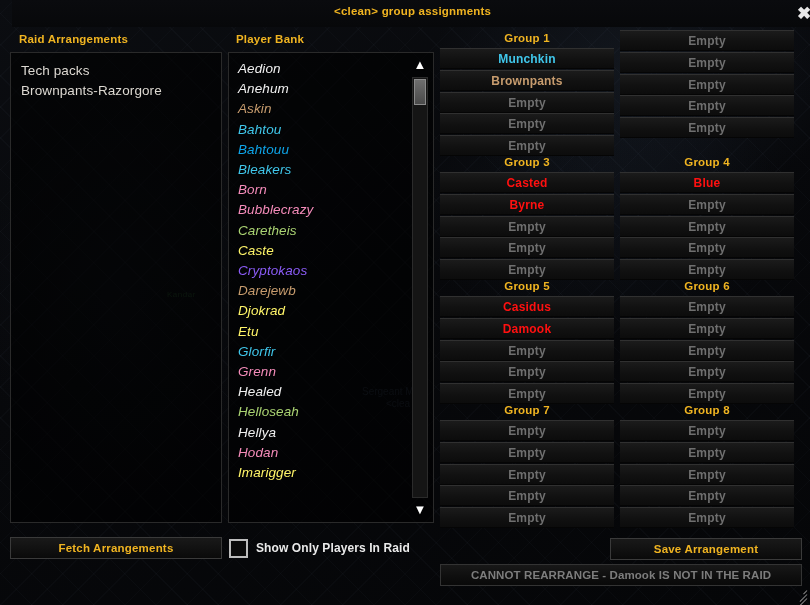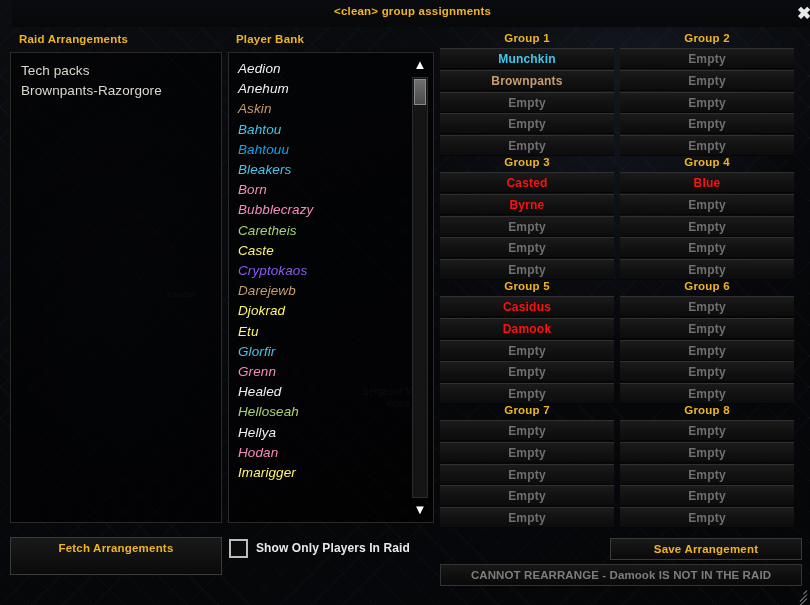--- a/index.html
+++ b/index.html
@@ -212,21 +212,21 @@
     color: #f0b421;
     font-size: 11.5px;
     font-weight: bold;
     text-align: center;
     letter-spacing: .2px;
     cursor: pointer;
     user-select: none;
     white-space: nowrap;
   }
 
-  #btn-fetch  { left: 10px;  top: 537px; width: 212px; height: 38px; line-height: 20px; }
+  #btn-fetch  { left: 10px;  top: 537px; width: 212px; height: 22px; line-height: 20px; }
   #btn-copy   { left: 440px; top: 538px; width: 166px; height: 22px; line-height: 20px; }
   #btn-save   { left: 610px; top: 538px; width: 192px; height: 22px; line-height: 20px; }
 
   #status-bar {
     position: absolute;
     left: 440px; top: 564px;
     width: 362px; height: 22px;
     background: linear-gradient(180deg, #181818 0%, #0e0e0e 60%, #090909 100%);
     border: 1px solid #333;
     color: #7d7d7d;
@@ -343,21 +343,20 @@
   <div id="groups">
       <div class="group-block" style="left: 0px; top: 0px;">
         <div class="group-title">Group 1</div>
         <div class="slot filled" style="color: rgb(64, 199, 235);">Munchkin</div>
         <div class="slot filled" style="color: rgb(199, 156, 110);">Brownpants</div>
         <div class="slot" style="color: rgb(111, 111, 111);">Empty</div>
         <div class="slot" style="color: rgb(111, 111, 111);">Empty</div>
         <div class="slot" style="color: rgb(111, 111, 111);">Empty</div>
       </div>
       <div class="group-block" style="left: 180px; top: 0px;">
-        <div class="group-title">Group 2</div>
         <div class="slot" style="color: rgb(111, 111, 111);">Empty</div>
         <div class="slot" style="color: rgb(111, 111, 111);">Empty</div>
         <div class="slot" style="color: rgb(111, 111, 111);">Empty</div>
         <div class="slot" style="color: rgb(111, 111, 111);">Empty</div>
         <div class="slot" style="color: rgb(111, 111, 111);">Empty</div>
       </div>
       <div class="group-block" style="left: 0px; top: 124px;">
         <div class="group-title">Group 3</div>
         <div class="slot filled" style="color: rgb(255, 16, 16);">Casted</div>
         <div class="slot filled" style="color: rgb(255, 16, 16);">Byrne</div>

